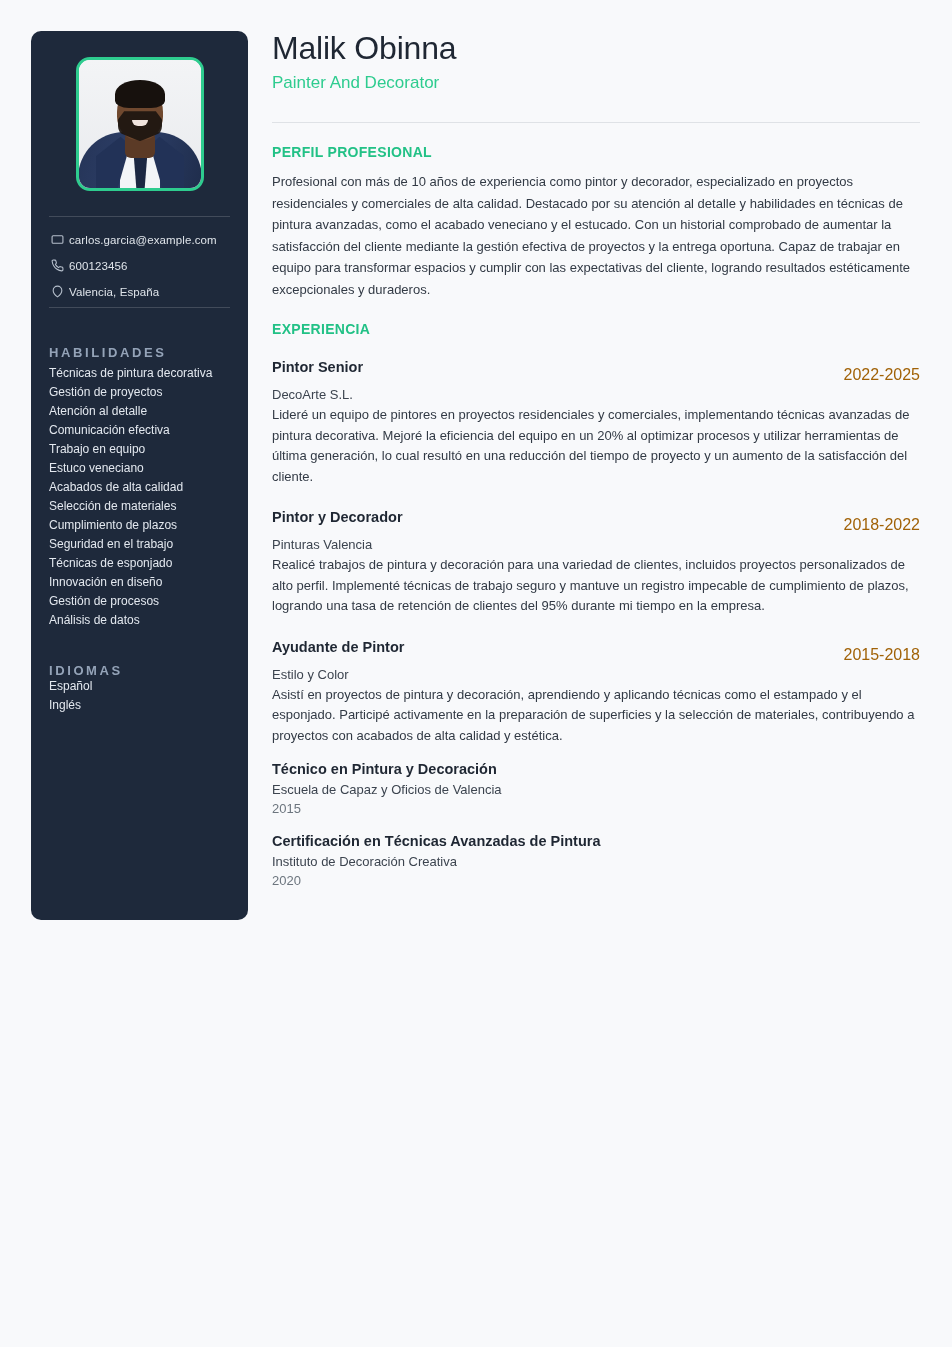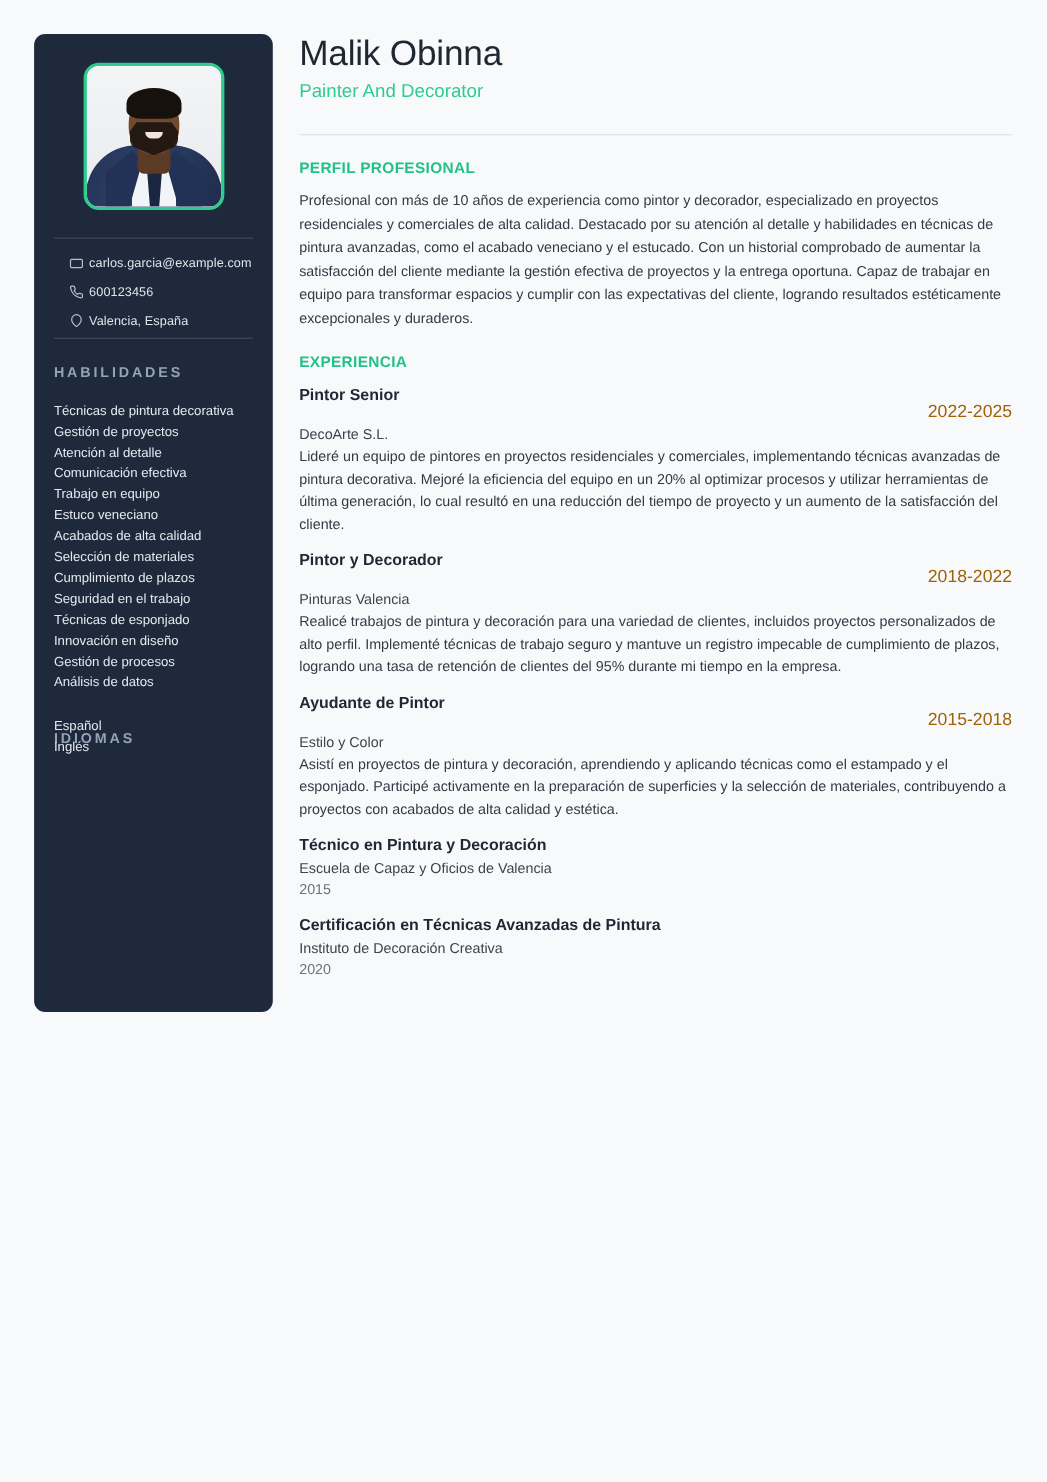--- a/index.html
+++ b/index.html
@@ -116,21 +116,21 @@
     left: 18px;
     width: 181px;
     height: 1px;
     background: rgba(255,255,255,0.16);
   }
   .sb-divider.d1 { top: 185px; }
   .sb-divider.d2 { top: 276px; }
 
   .contact-list {
     position: absolute;
-    left: 32px;
+    left: 20px;
     top: 198px;
     width: 190px;
     text-align: center;
   }
   .contact-row {
     display: flex;
     align-items: center;
     height: 21px;
     margin-bottom: 5px;
   }
@@ -150,30 +150,30 @@
   }
 
   .sb-heading {
     position: absolute;
     left: 18px;
     font-size: 13px;
     font-weight: bold;
     letter-spacing: 2.6px;
     color: #94a3b8;
   }
-  .sb-heading.skills { top: 300px; }
+  .sb-heading.skills { top: 314px; }
   .sb-heading.langs  { top: 632px; }
 
   .sb-list {
     position: absolute;
     left: 18px;
     width: 195px;
   }
   .sb-list.skills { top: 333px; }
-  .sb-list.langs  { top: 620px; }
+  .sb-list.langs  { top: 646px; }
   .sb-list-item {
     font-size: 12px;
     color: #e3e8ef;
     line-height: 19px;
     white-space: nowrap;
   }
 
   
   .main {
     position: absolute;
@@ -216,21 +216,21 @@
     color: #323a45;
     margin-top: 11px;
     text-align: left;
   }
 
   .sec-heading.experience { margin-top: 21px; }
 
   .exp-item { margin-top: 13px; }
   .exp-head {
     display: flex;
-    align-items: flex-start;
+    align-items: center;
     justify-content: space-between;
   }
   .exp-role {
     font-size: 14.5px;
     font-weight: bold;
     color: #1f2733;
     line-height: 20px;
   }
   .exp-date {
     font-size: 16px;

